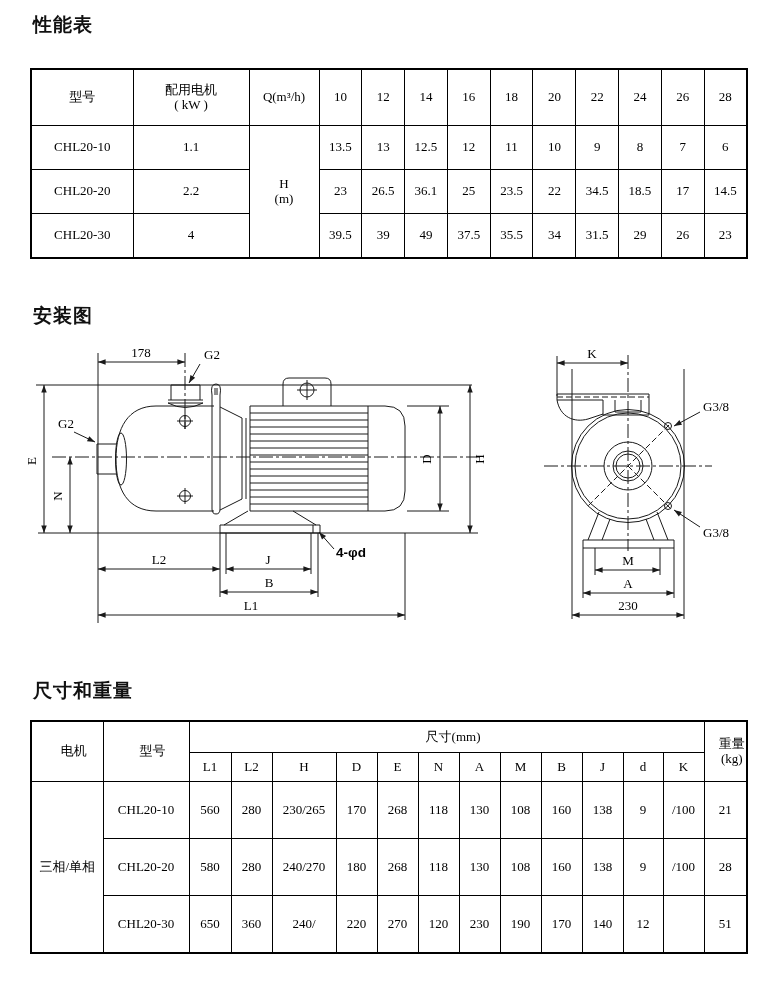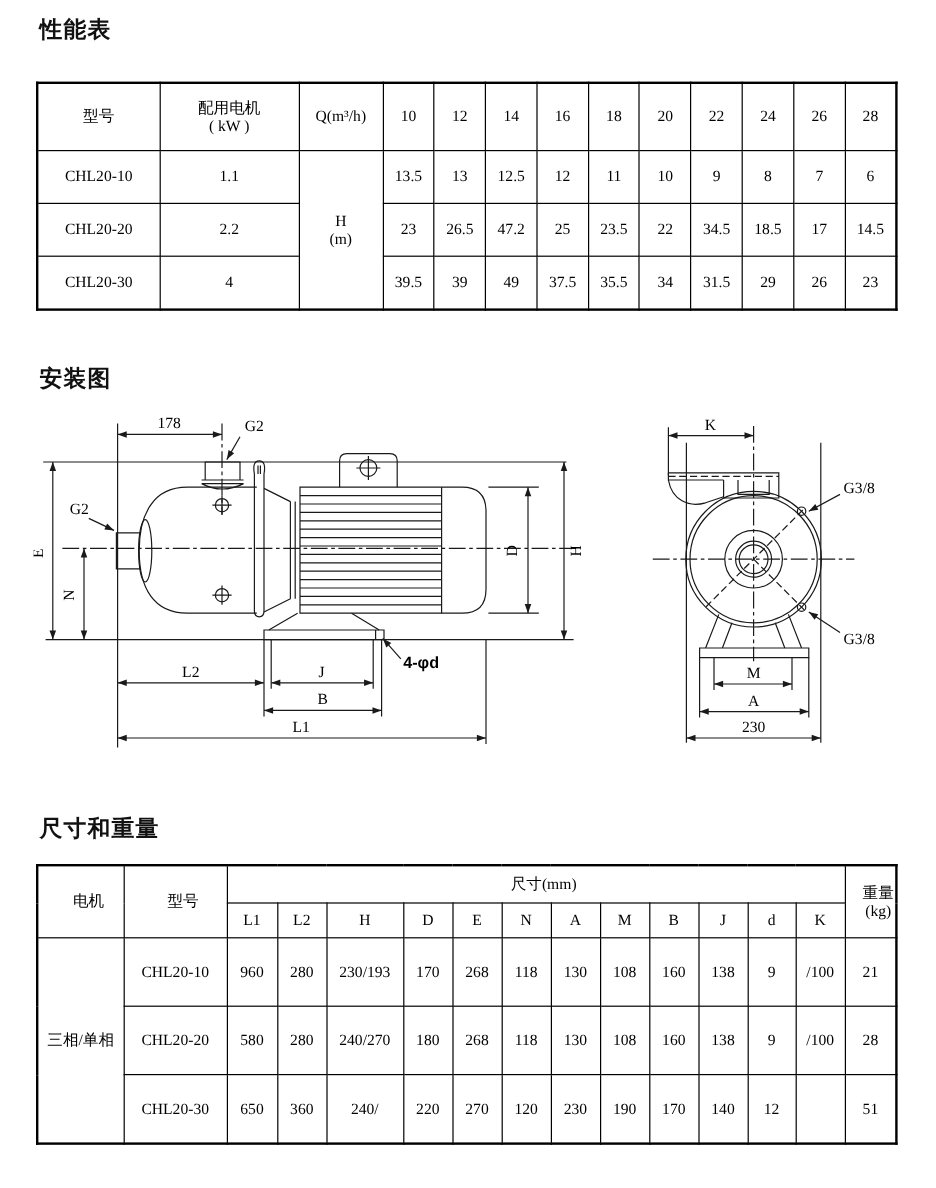--- a/index.html
+++ b/index.html
@@ -86,21 +86,21 @@
       <td>9</td>
       <td>8</td>
       <td>7</td>
       <td>6</td>
     </tr>
     <tr class="d">
       <td>CHL20-20</td>
       <td>2.2</td>
       <td>23</td>
       <td>26.5</td>
-      <td>47.2</td>
+      <td>36.1</td>
       <td>25</td>
       <td>23.5</td>
       <td>22</td>
       <td>34.5</td>
       <td>18.5</td>
       <td>17</td>
       <td>14.5</td>
     </tr>
     <tr class="d">
       <td>CHL20-30</td>
@@ -292,23 +292,23 @@
       <td>A</td>
       <td>M</td>
       <td>B</td>
       <td>J</td>
       <td>d</td>
       <td>K</td>
     </tr>
     <tr class="d">
       <td rowspan="3">三相/单相</td>
       <td>CHL20-10</td>
-      <td>960</td>
+      <td>560</td>
       <td>280</td>
-      <td>230/193</td>
+      <td>230/265</td>
       <td>170</td>
       <td>268</td>
       <td>118</td>
       <td>130</td>
       <td>108</td>
       <td>160</td>
       <td>138</td>
       <td>9</td>
       <td>/100</td>
       <td>21</td>

